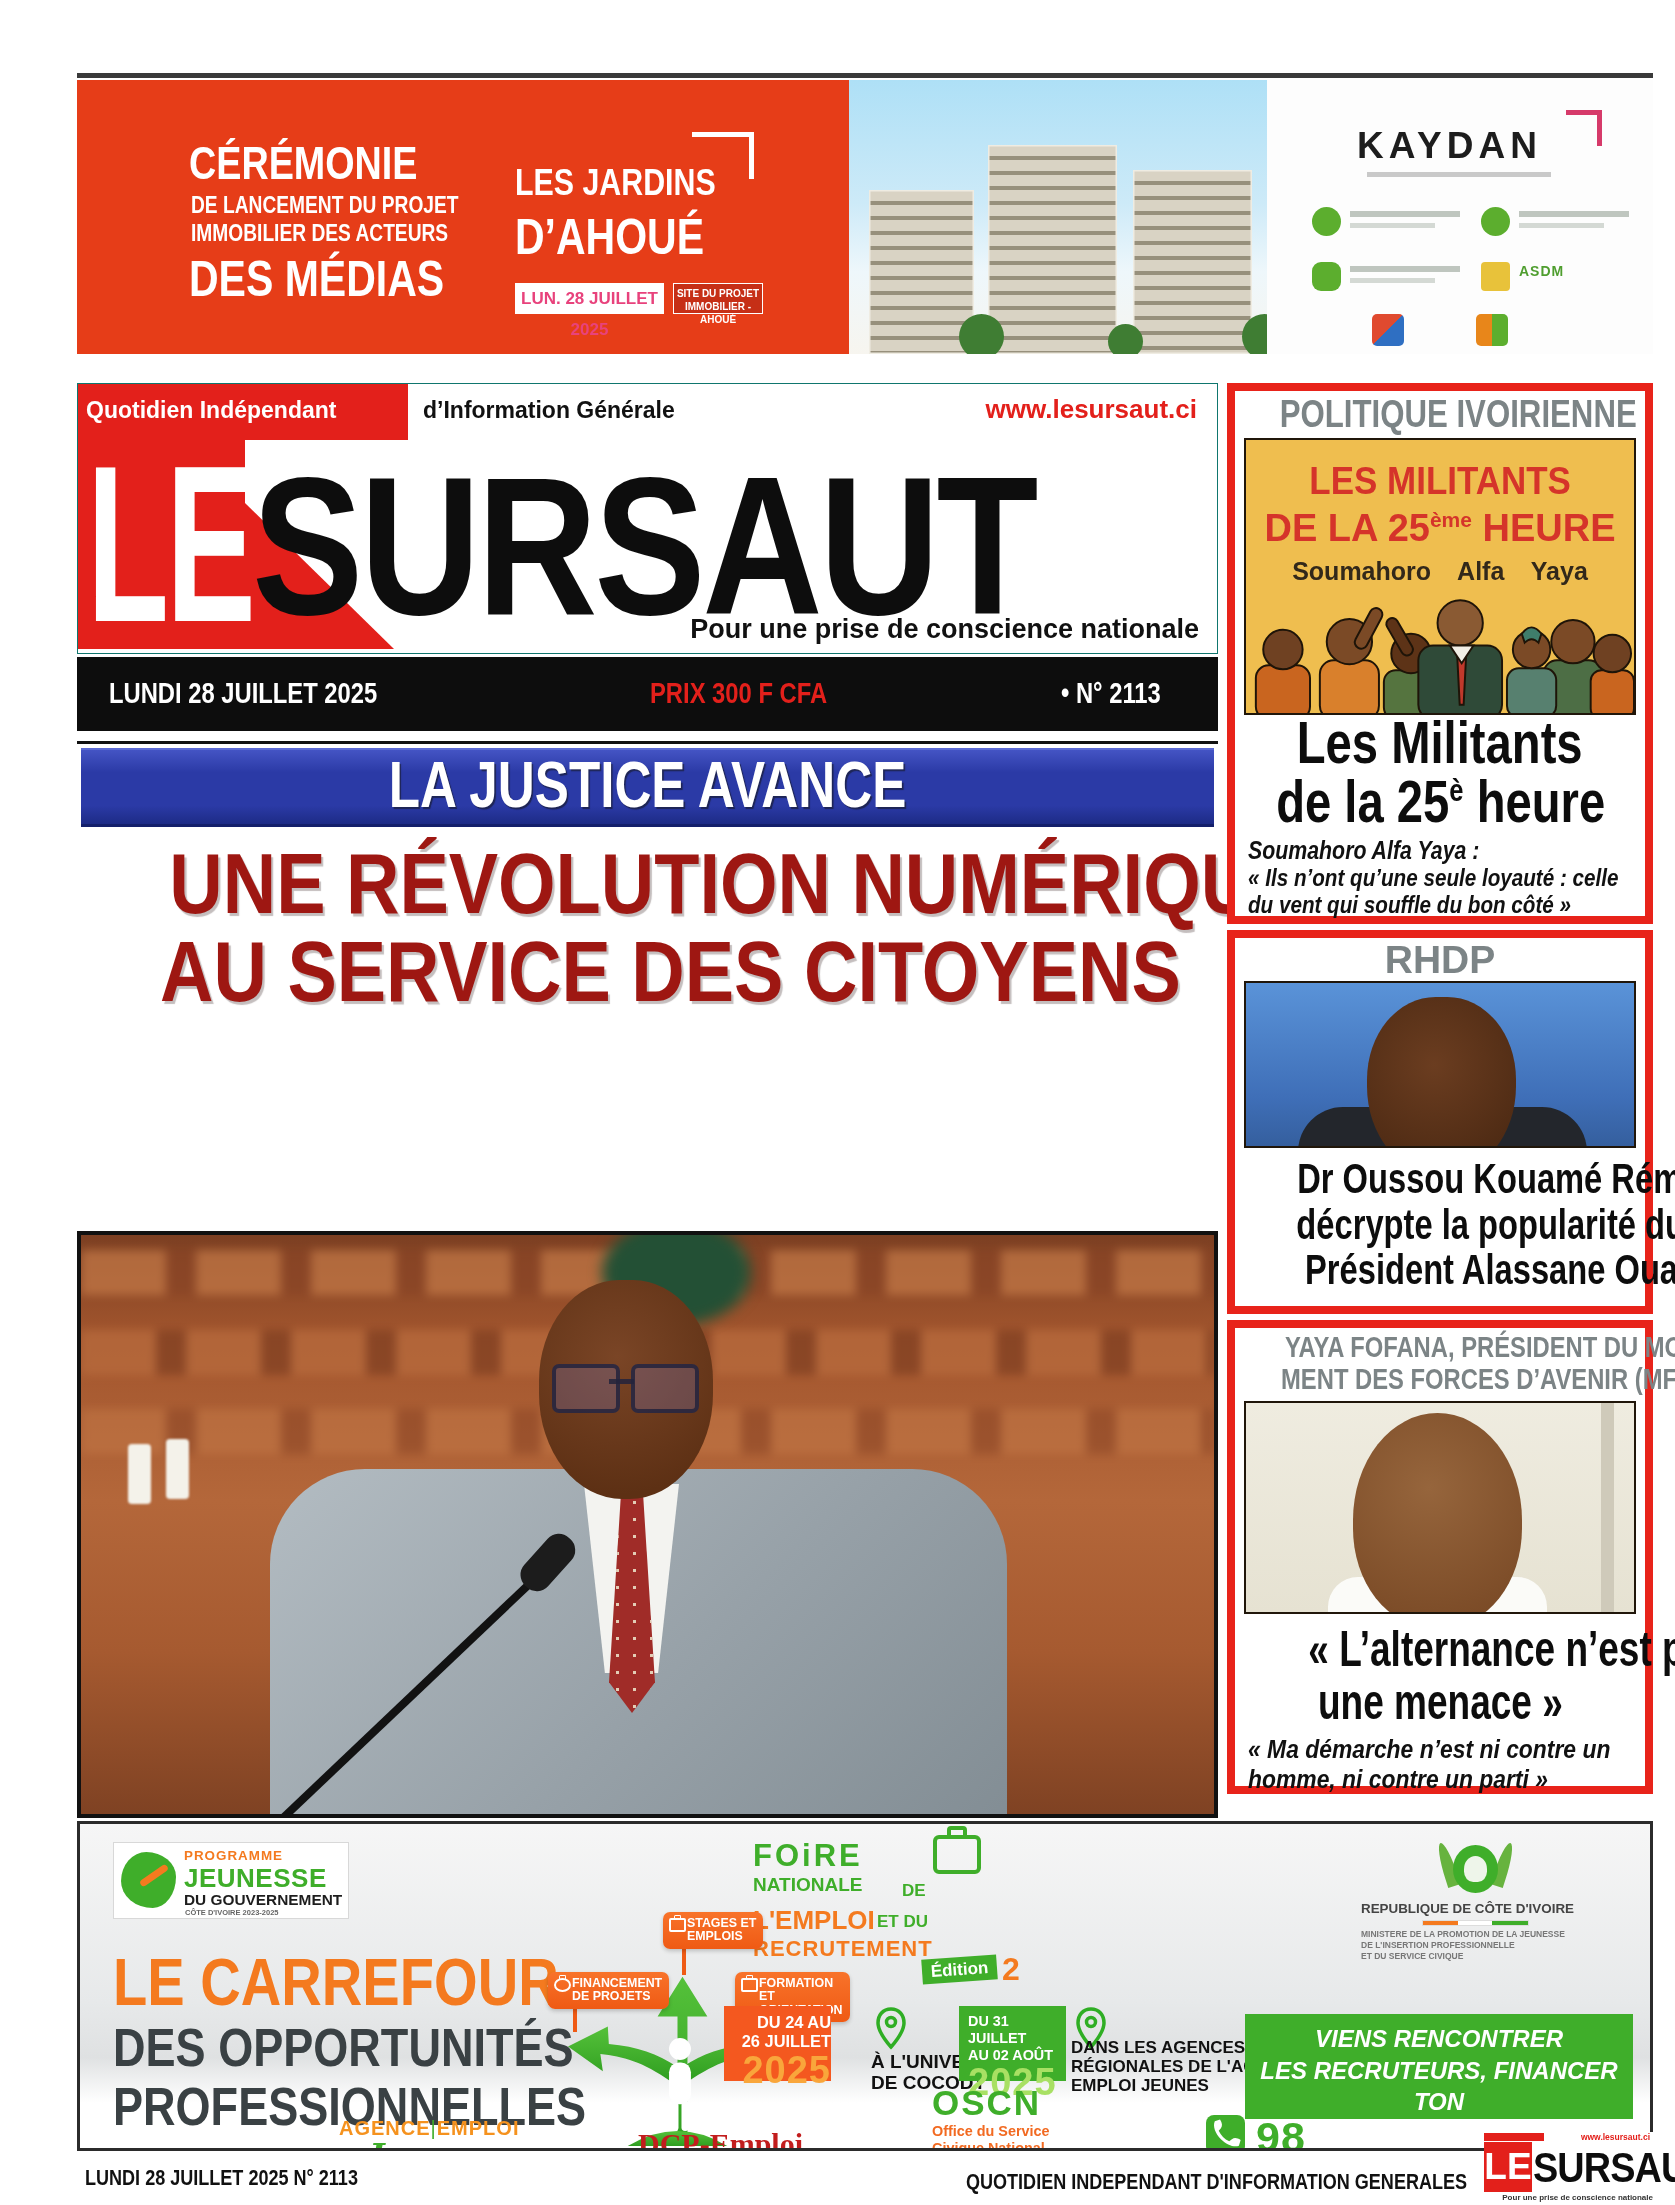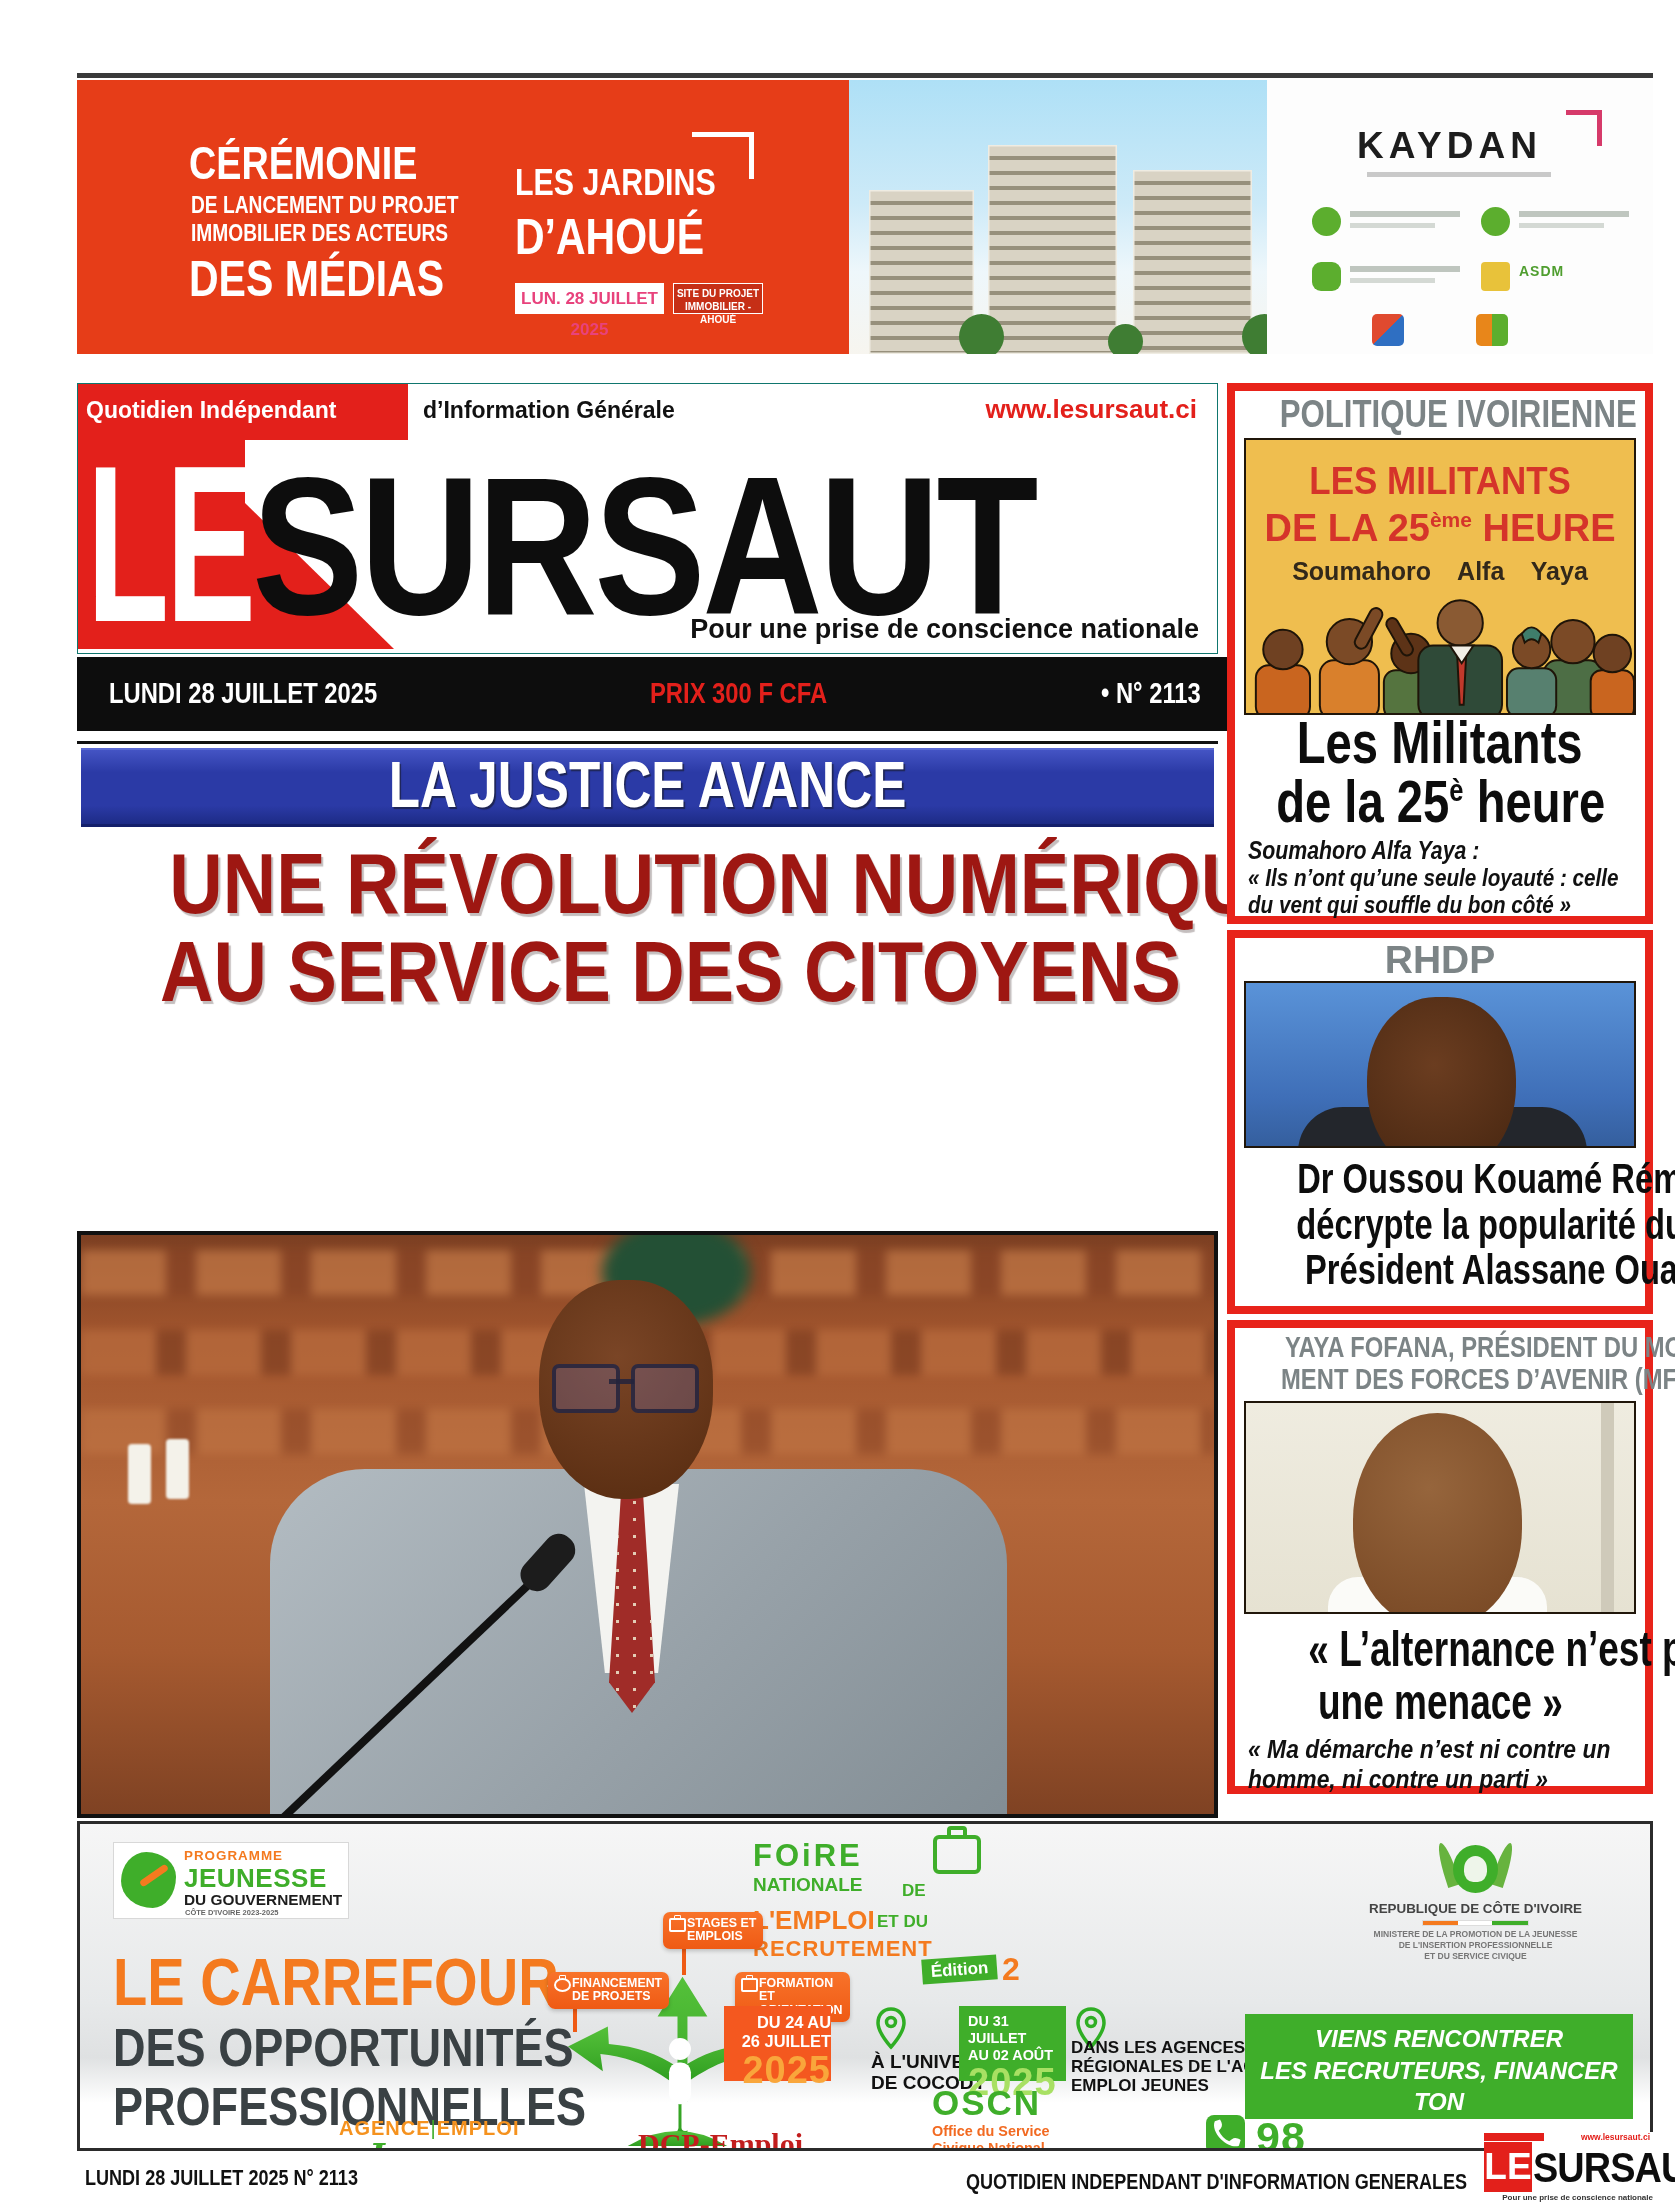--- a/index.html
+++ b/index.html
@@ -57,21 +57,21 @@
   #mKickL{left:8px;top:13px;font-size:23px;font-weight:800;color:#fff;}
   #mKickR{left:345px;top:13px;font-size:23px;font-weight:800;color:#111;}
   #mWeb{right:20px;top:10px;font-size:26px;font-weight:800;color:#e3201b;}
   #mLE{left:9px;top:48px;font-size:149px;font-weight:800;color:#fff;line-height:1;
        transform:scale(.9,1.5);transform-origin:left top;letter-spacing:-3px;}
   #mTitle{left:174px;top:64px;font-size:149px;font-weight:800;color:#0d0d0d;line-height:1;
           transform:scale(1.12,1.32);transform-origin:left top;letter-spacing:-3px;}
   #mTag{right:18px;bottom:8px;font-size:27px;font-weight:700;color:#111;}
 
   
-  #dateBar{left:77px;top:657px;width:1141px;height:74px;background:#0d0d0d;padding-left:40px;}
+  #dateBar{left:77px;top:657px;width:1141px;height:74px;background:#0d0d0d;}
   #dbDate{left:32px;top:20px;font-size:29px;font-weight:800;color:#fff;}
   #dbPrice{left:573px;top:20px;font-size:29px;font-weight:800;color:#e3201b;}
   #dbIssue{right:35px;top:20px;font-size:29px;font-weight:800;color:#fff;}
 
   
   #leadRule{left:77px;top:741px;width:1141px;height:3px;background:#111;}
   #kickerBar{left:81px;top:748px;width:1133px;height:79px;
              background:linear-gradient(180deg,#4454c4 0%,#2b3aa6 30%,#2b3aa6 75%,#1d2b86 100%);
              border-top:2.5px solid #5b6ad4;border-bottom:3.5px solid #141f6b;box-sizing:border-box;
              text-align:center;color:#fff;font-size:64px;font-weight:800;line-height:71px;
@@ -156,21 +156,21 @@
   #fairL2{left:0;top:36px;font-size:19px;font-weight:800;color:#3fae2a;}
   #fairL2b{left:149px;top:43px;font-size:17px;font-weight:800;color:#3fae2a;}
   #fairL3{left:0;top:67px;font-size:26px;font-weight:800;color:#f47a1f;}
   #fairL3b{left:124px;top:74px;font-size:17px;font-weight:800;color:#3fae2a;}
   #fairL4{left:0;top:98px;font-size:22px;font-weight:800;color:#f47a1f;letter-spacing:1px;}
   #caseOut{left:180px;top:-3px;width:48px;height:39px;border:4px solid #3fae2a;border-radius:6px;box-sizing:border-box;}
   #caseHdl{left:194px;top:-12px;width:20px;height:13px;border:4px solid #3fae2a;border-radius:4px 4px 0 0;box-sizing:border-box;}
   #edChip{left:169px;top:119px;width:75px;height:25px;background:#3fae2a;transform:rotate(-4deg);
           color:#fff;font-size:17px;font-weight:800;text-align:center;line-height:25px;}
   #edNum{left:249px;top:113px;font-size:32px;font-weight:800;color:#f47a1f;}
-  #govBlock{right:60px;top:15px;width:229px;text-align:center;margin-left:24px;}
+  #govBlock{right:60px;top:15px;width:229px;text-align:left;margin-left:24px;}
   #armsWrap{position:relative;height:60px;}
   #armsOval{position:absolute;left:92px;top:6px;width:45px;height:48px;background:#3fae2a;border-radius:50%;}
   #armsIn{position:absolute;left:103px;top:17px;width:23px;height:26px;background:#eef5ea;border-radius:50% 50% 40% 40%;}
   .palm{position:absolute;top:3px;width:13px;height:45px;background:#67b33e;border-radius:50% 50% 0 0/80% 80% 0 0;}
   #palmL{left:80px;transform:rotate(-18deg);} #palmR{left:136px;transform:rotate(18deg);}
   #govCountry{font-size:13.4px;font-weight:700;color:#444;margin-top:2px;}
   #govFlag{width:105px;height:4px;margin:4px auto 3px auto;
            background:linear-gradient(90deg,#f47a1f 0 33%,#fff 33% 66%,#3fae2a 66% 100%);border:0.5px solid #ddd;}
   .govMin{font-size:8.5px;font-weight:600;color:#777;line-height:1.3;}
   #bTitle1{left:33px;top:120px;font-size:66px;font-weight:800;color:#f47a1f;}

